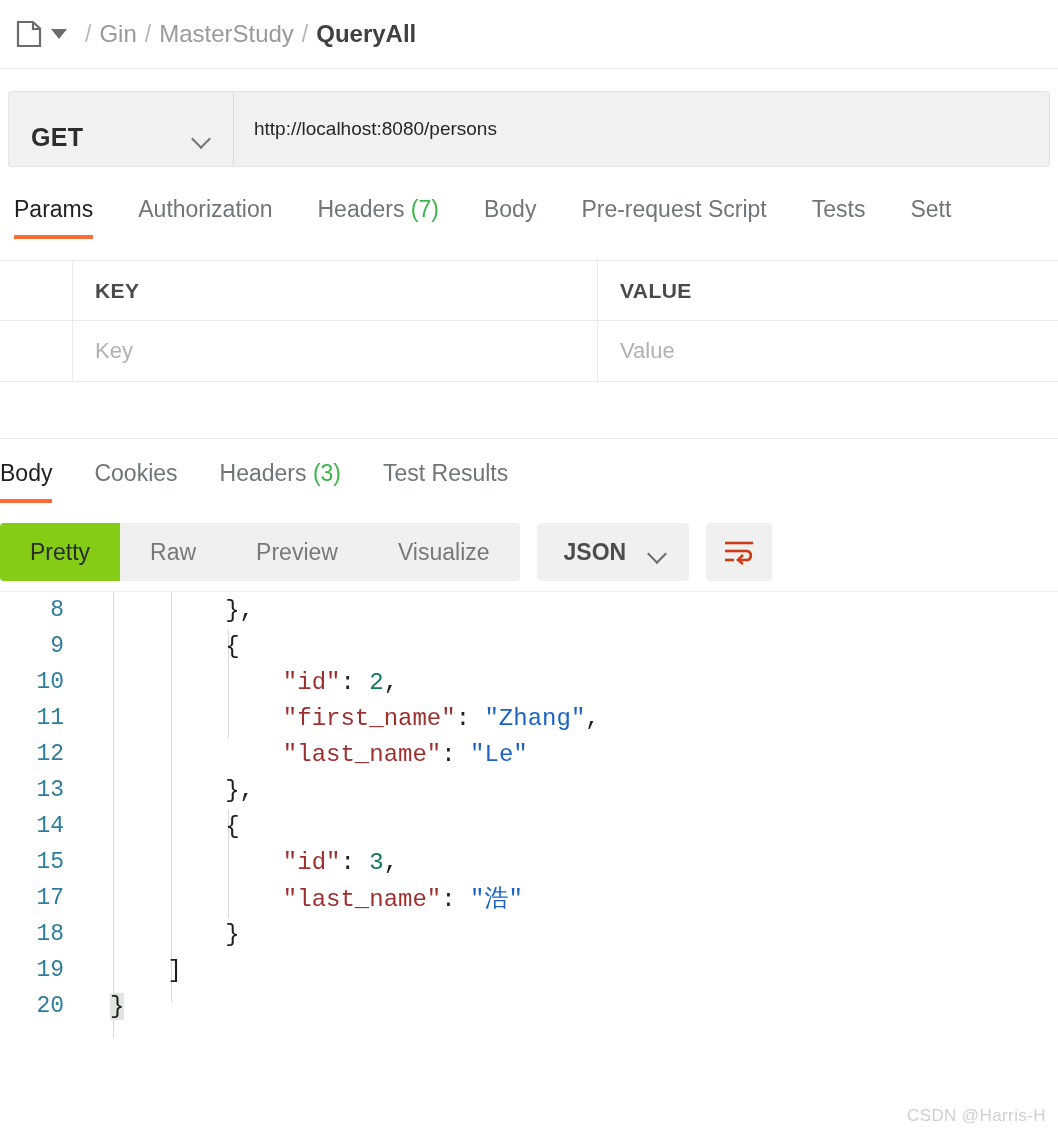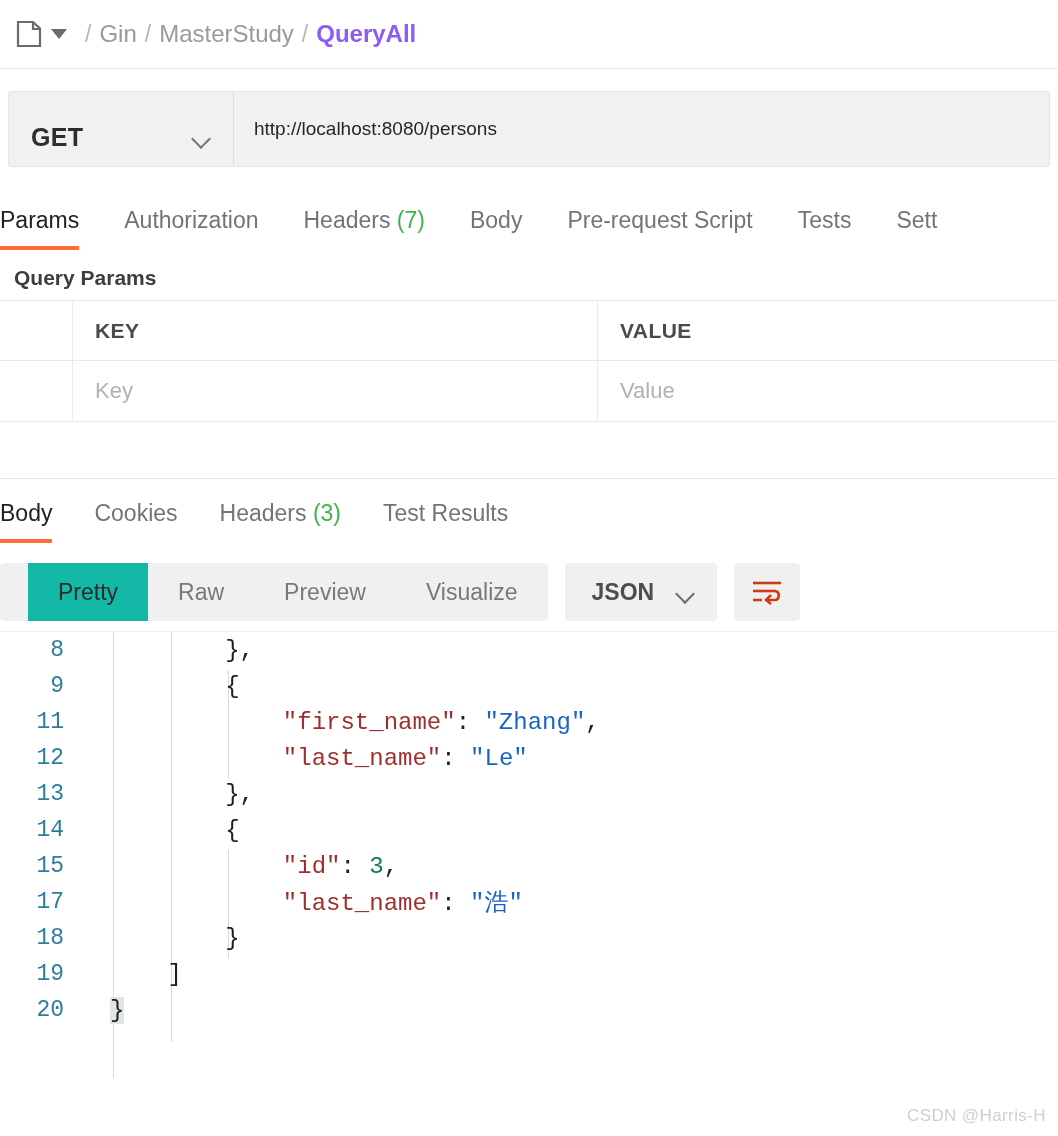--- a/index.html
+++ b/index.html
@@ -47,21 +47,21 @@
     margin-left: 10px;
     font-size: 24px;
     white-space: nowrap;
   }
   .crumb-sep {
     color: #b6b6b6;
     margin: 0 8px;
     font-size: 23px;
   }
   .crumb-link { color: #9a9a9a; }
-  .crumb-current { color: #8b5cf6; font-weight: bold; }
+  .crumb-current { color: #404040; font-weight: bold; }
 
   
   .url-row {
     margin: 22px 8px 0 8px;
     height: 76px;
     display: flex;
     background: #f1f1f1;
     border: 1px solid #e4e4e4;
     border-radius: 3px;
     overflow: hidden;
@@ -107,21 +107,22 @@
     font-size: 19px;
     color: #262626;
     white-space: nowrap;
   }
 
   
   .req-tabs {
     margin-top: 26px;
     height: 57px;
     display: flex;
-    align-items: flex-end;
+    align-items: flex-start;
+    padding-left: 14px;
     overflow: hidden;
   }
   .tab {
     position: relative;
     font-size: 23px;
     color: #6f7579;
     padding: 3px 0 16px 0;
     margin-right: 45px;
     white-space: nowrap;
     cursor: pointer;
@@ -226,23 +227,22 @@
     display: flex;
     align-items: center;
     justify-content: center;
     padding: 0 30px;
     font-size: 23px;
     color: #797979;
     cursor: pointer;
     white-space: nowrap;
   }
   .seg.active {
-    background: #14b8a6;
+    background: #84cc16;
     color: #2b2b2b;
-    margin-left: 28px;
   }
   .json-pill {
     margin-left: 17px;
     height: 58px;
     background: #f0f0f0;
     border-radius: 4px;
     display: flex;
     align-items: center;
     padding: 0 22px 0 27px;
     cursor: pointer;
@@ -381,21 +381,20 @@
       <span>Pre-request Script</span>
     </div>
     <div class="tab">
       <span>Tests</span>
     </div>
     <div class="tab">
       <span>Sett</span>
     </div>
   </div>
 
-  <div class="qp-title">Query Params</div>
 
   <div class="params-table">
     <div class="params-row">
       <div class="cell-check"></div>
       <div class="cell-key">
         <span class="col-head">KEY</span>
       </div>
       <div class="cell-val">
         <span class="col-head">VALUE</span>
       </div>
@@ -476,20 +475,25 @@
         <span class="fold-gutter"></span>
         <span class="code-text"><span class="tok-punct">        },</span></span>
       </div>
 
       <div class="code-line">
         <span class="lnum">9</span>
         <span class="fold-gutter"></span>
         <span class="code-text"><span class="tok-punct">        {</span></span>
       </div>
 
+      <div class="code-line">
+        <span class="lnum">10</span>
+        <span class="fold-gutter"></span>
+        <span class="code-text">            <span class="tok-key">"id"</span><span class="tok-punct">: </span><span class="tok-num">2</span><span class="tok-punct">,</span></span>
+      </div>
 
       <div class="code-line">
         <span class="lnum">11</span>
         <span class="fold-gutter"></span>
         <span class="code-text">            <span class="tok-key">"first_name"</span><span class="tok-punct">: </span><span class="tok-str">"Zhang"</span><span class="tok-punct">,</span></span>
       </div>
 
       <div class="code-line">
         <span class="lnum">12</span>
         <span class="fold-gutter"></span>

